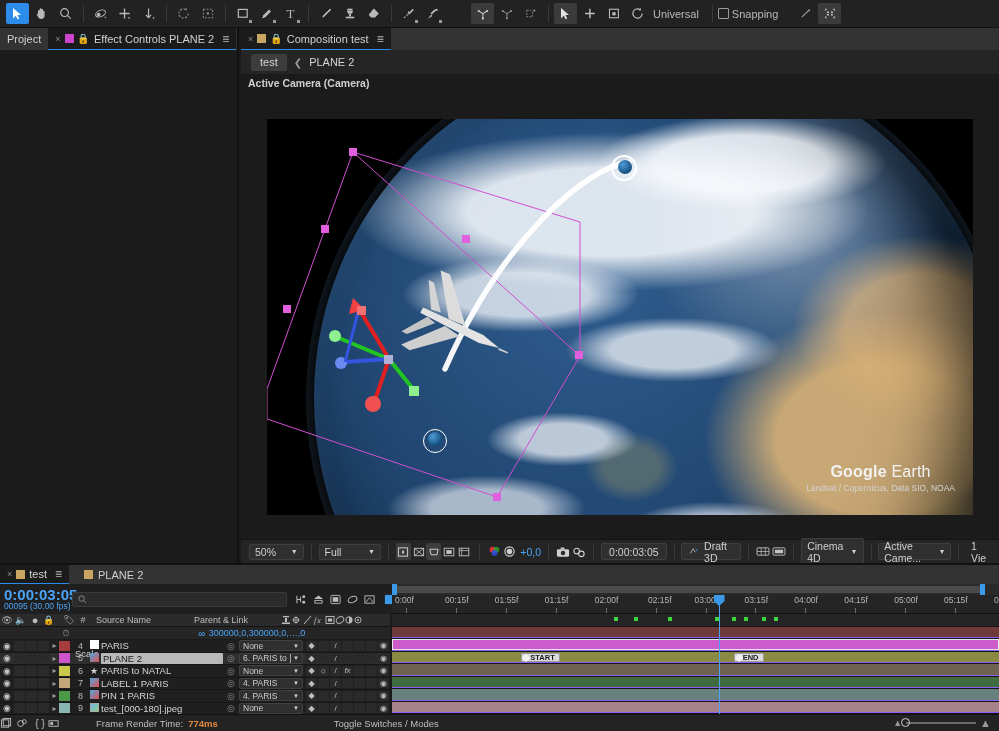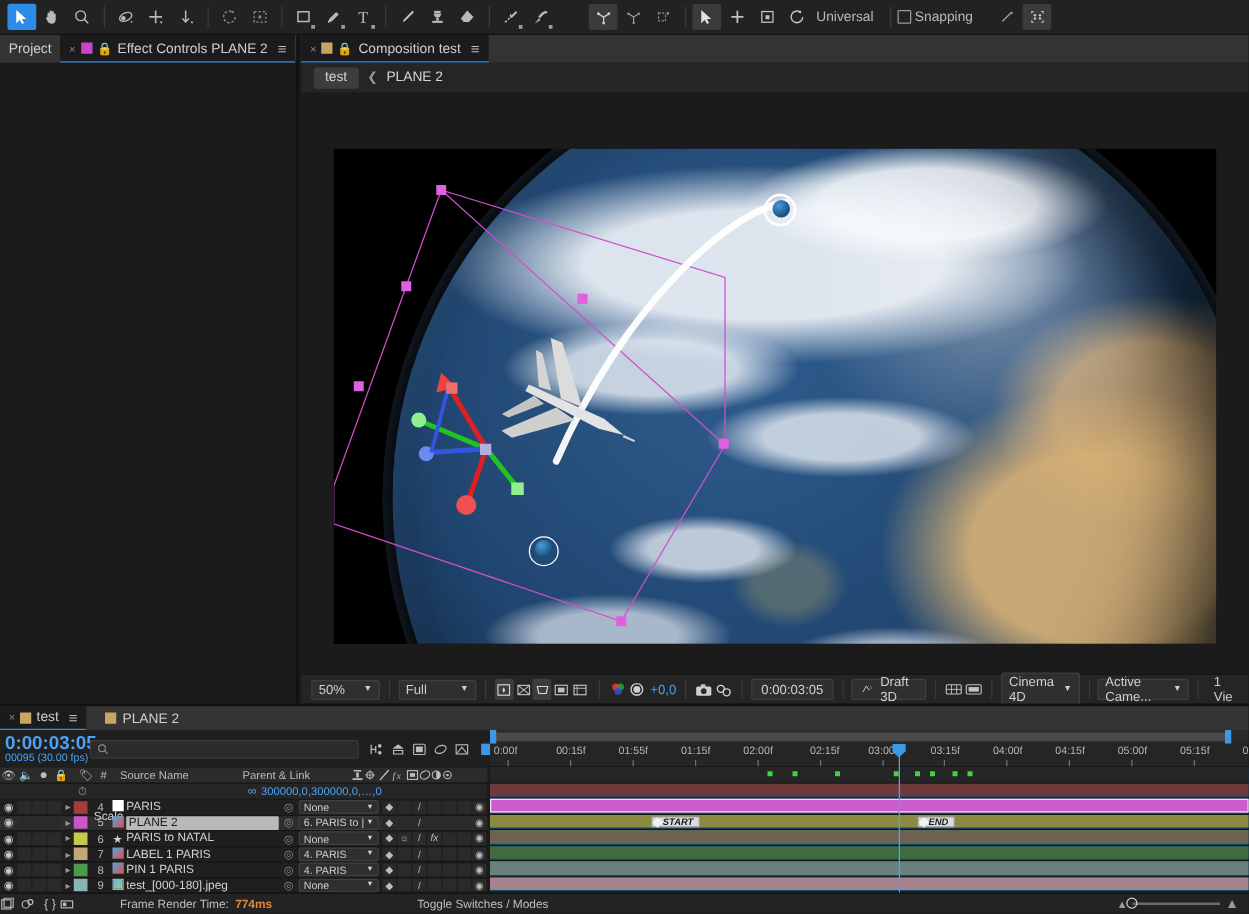--- a/index.html
+++ b/index.html
@@ -177,21 +177,21 @@
 
   
   #tl-graph { position:absolute; left:392px; top:19px; right:0; bottom:17px; background:#1b1b1b; }
   #tl-ruler { position:absolute; left:0; top:11px; width:100%; height:19px;
               background:#252525; border-bottom:1px solid #111; }
   .rtick { position:absolute; top:0; font-size:8.5px; color:#b7b7b7; }
   .rline { position:absolute; bottom:0; width:1px; height:5px; background:#6d6d6d; }
   #tl-workbar { position:absolute; left:0; top:0; width:100%; height:11px; background:#2a2a2a;}
   #tl-workbar .wb-inner { position:absolute; left:4px; right:16px; top:2px; height:7px; background:#4a4a4a;}
   .wb-cap { position:absolute; top:0; width:5px; height:11px; background:#3a9ae8; }
-  #tl-lanes { position:absolute; left:0; top:30px; right:0; bottom:0; background:#0c4a6e;font-style:italic; }
+  #tl-lanes { position:absolute; left:0; top:30px; right:0; bottom:0; background:#8b5cf6; }
   .lane { height:12.5px; border-bottom:1px solid #161616; position:relative; }
   .lane-bar { position:absolute; left:0; right:0; top:0; bottom:1px; }
   .marker-lbl {
     position:absolute; top:1px; height:9px; background:#dcdcdc; color:#1a1a1a;
     font-size:7.5px; padding:0 4px 0 8px; border:1px solid #9a9a9a; border-radius:1px;
     display:flex; align-items:center; font-weight:bold;
   }
   .marker-lbl:before {
     content:""; position:absolute; left:1px; top:1px; width:6px; height:6px;
     background:#f2f2f2; transform:rotate(45deg);
@@ -418,20 +418,21 @@
         <span class="ptab-menu">≡</span>
       </div>
     </div>
 
     <div id="comp-bread">
       <div class="bread-chip">test</div>
       <span class="bread-arrow">❮</span>
       <span class="bread-cur">PLANE 2</span>
     </div>
 
+    <div id="comp-camlabel">Active Camera (Camera)</div>
 
     <div id="comp-stage">
       <div id="viewer">
         <div id="earth"></div>
         <div id="earth-glow"></div>
 
         <svg width="706" height="396" style="position:absolute;left:0;top:0;">
           <polyline points="86,33 58,110 0,270 0,300 230,378 313,237 313,103 86,33" fill="none" stroke="#d04fd0" stroke-width="1"></polyline>
           <line x1="86" y1="33" x2="313" y2="237" stroke="#d04fd0" stroke-width="1"></line>
           <g fill="#e060e0">
@@ -474,20 +475,27 @@
           <line x1="92" y1="95" x2="62" y2="45" stroke="#e02020" stroke-width="3"></line>
           <rect x="60" y="42" width="9" height="9" fill="#f07070"></rect>
           <rect x="87" y="91" width="9" height="9" fill="#b0b0d8"></rect>
         </svg>
 
         <div class="pin-circle" style="left:344px;top:36px;width:26px;height:26px;"></div>
         <div class="pin-blue" style="left:351px;top:41px;width:14px;height:14px;"></div>
         <div class="pin-circle" style="left:156px;top:310px;width:24px;height:24px;border-width:1.5px;"></div>
         <div class="pin-blue" style="left:161px;top:313px;width:14px;height:14px;"></div>
 
+        <div id="gearth">
+          <div class="g1">
+            <b>Google</b>
+            <span>Earth</span>
+          </div>
+          <div class="g2">Landsat / Copernicus, Data SIO, NOAA</div>
+        </div>
       </div>
     </div>
 
     <div id="comp-bottom">
       <div class="cb-select" style="width:68px;">
         <span>50%</span>
         <span style="font-size:7px;">▼</span>
       </div>
       <div class="cb-sep"></div>
       <div class="cb-select" style="width:78px;">

